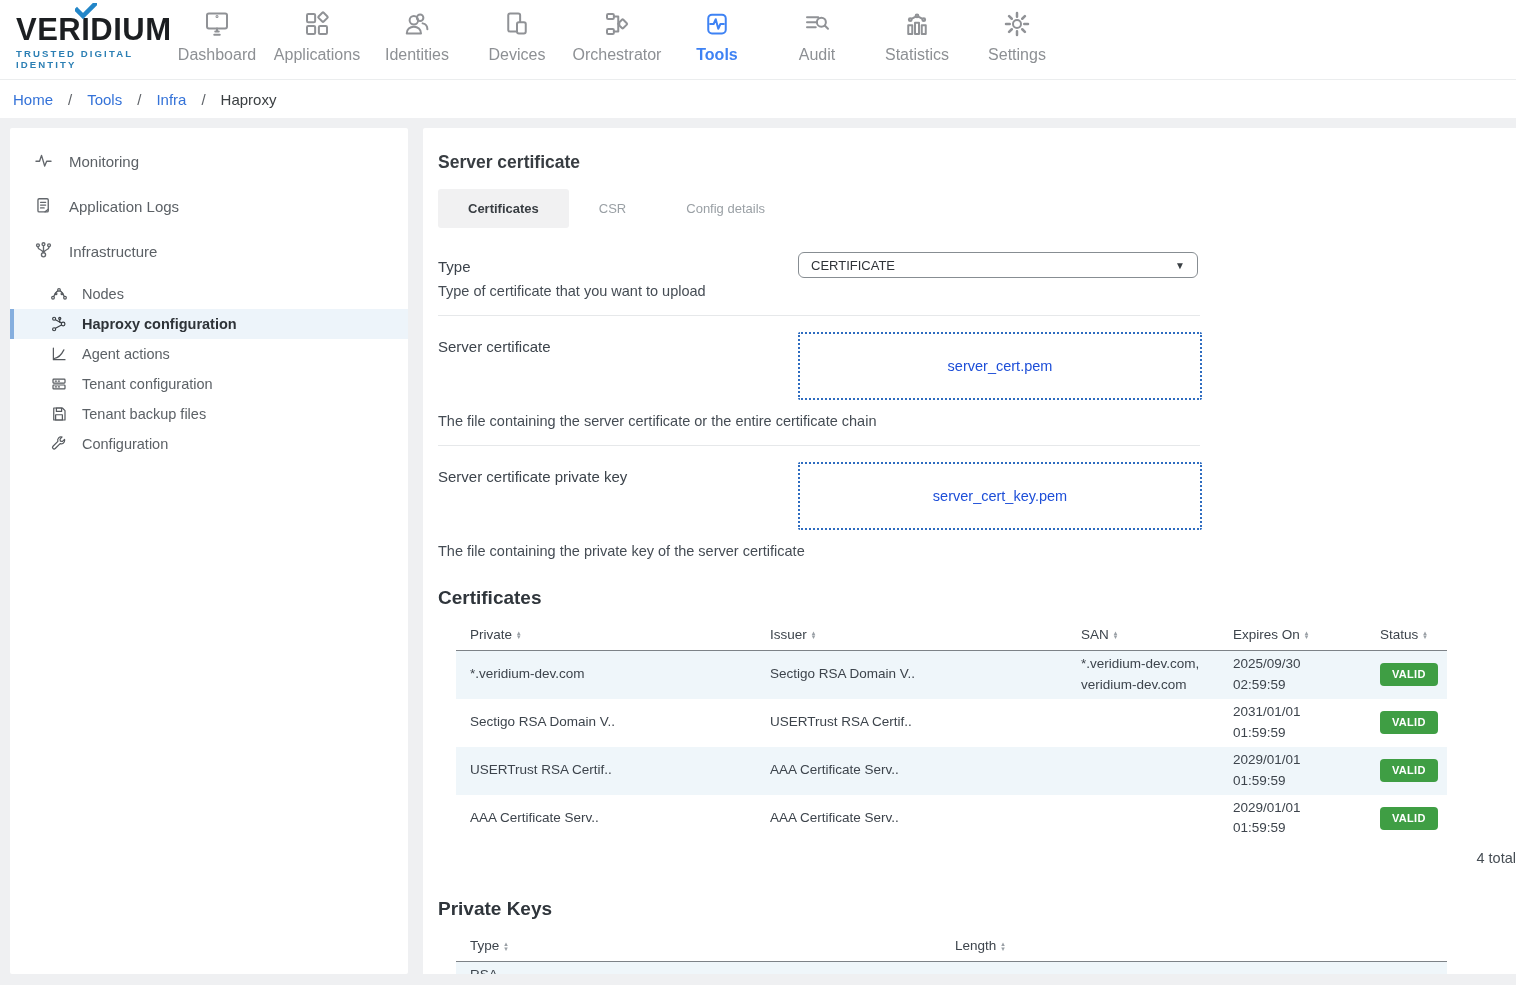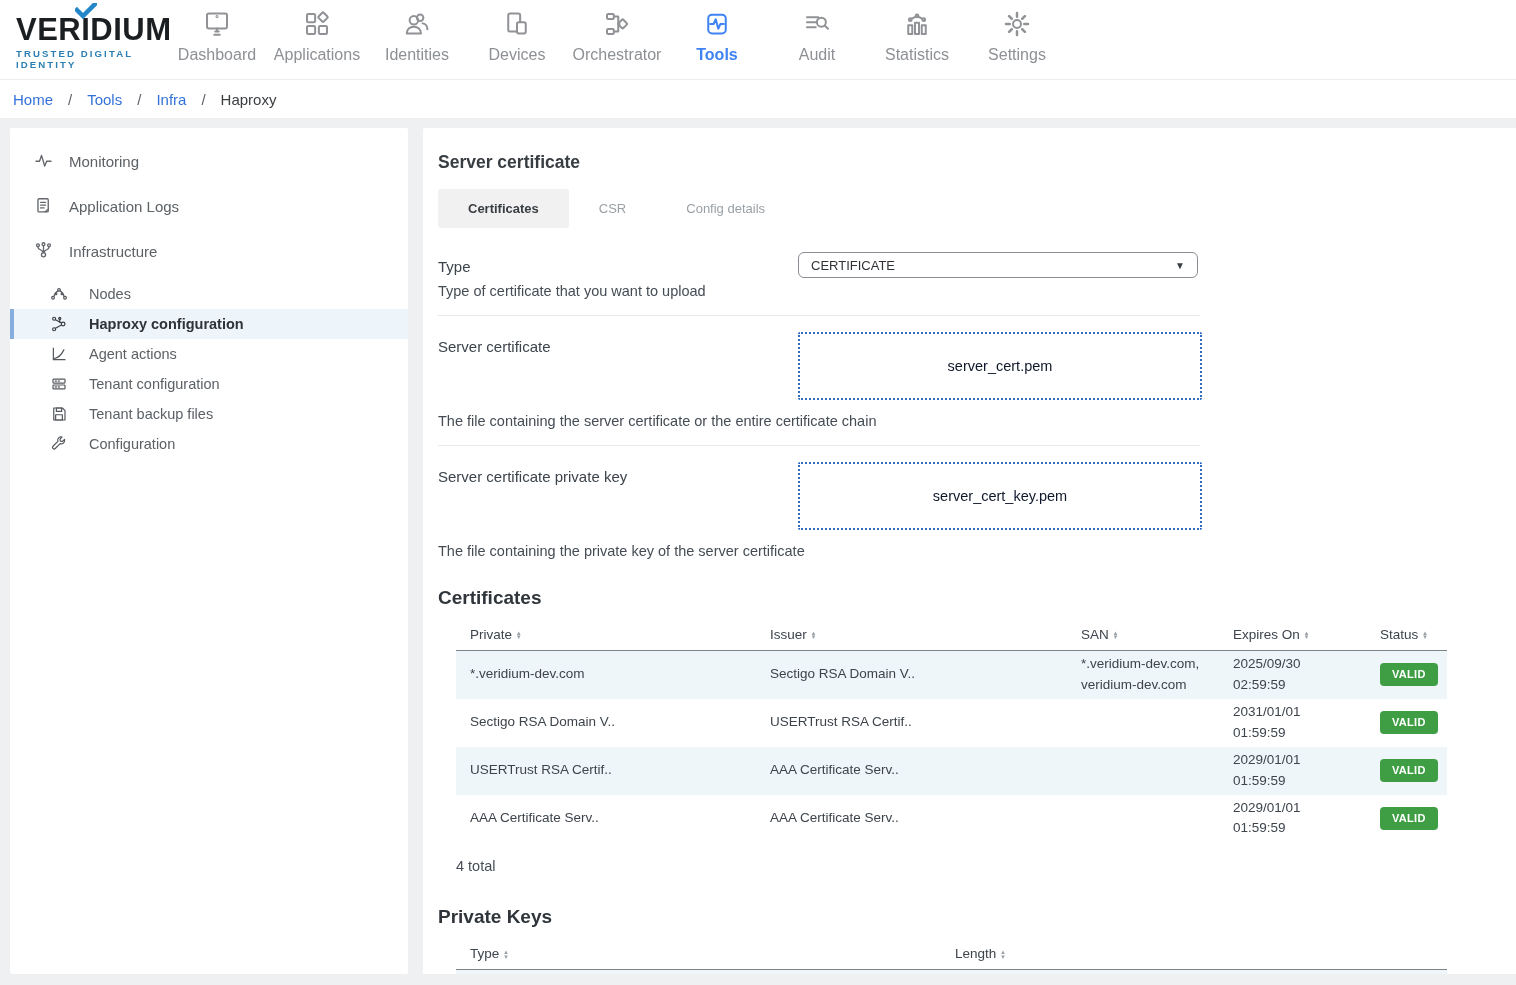--- a/index.html
+++ b/index.html
@@ -26,47 +26,47 @@
   .crumb-sep { color:#5f6368; }
   .crumb-current { color:#3c4043; }
   
   .content { display:flex; gap:15px; padding:10px 0 0 10px; height:856px; align-items:stretch; }
   .sidebar { width:398px; flex-shrink:0; background:#fff; border-radius:2px; padding-top:10px; }
   .main { flex:1; min-width:0; background:#fff; border-radius:2px 0 0 0; padding:16px 0 0 15px; overflow:hidden; }
   
   .side-item { display:flex; align-items:flex-end; gap:16px; padding:13px 20px 13px 24px; font-size:15px; color:#5c6166; cursor:pointer; }
   .side-item svg { width:19px; height:19px; stroke:#63676c; fill:none; stroke-width:1.7; stroke-linecap:round; stroke-linejoin:round; flex-shrink:0; }
   .side-group { margin-top:6px; }
-  .side-sub { display:flex; align-items:center; gap:21px; padding:6px 18px 6px 36px; border-left:4px solid transparent; font-size:14.5px; color:#5c6166; cursor:pointer; }
+  .side-sub { display:flex; align-items:center; gap:14px; padding:6px 18px 6px 36px; border-left:4px solid transparent; font-size:14.5px; color:#5c6166; cursor:pointer; }
   .side-sub svg { width:18px; height:18px; stroke:#54585d; fill:none; stroke-width:1.6; stroke-linecap:round; stroke-linejoin:round; flex-shrink:0; }
   .side-sub.active { background:#edf4fa; border-left-color:#85aede; color:#2e3338; font-weight:700; }
   .side-sub.active svg { stroke:#3a3f44; }
   
   .main-title { font-size:17.5px; font-weight:700; color:#383d42; margin:8px 0 16px 0; }
   .tabs { display:flex; margin-bottom:24px; }
   .tab { font-size:13px; color:#9aa0a5; padding:12px 30px; cursor:pointer; border-radius:3px; }
   .tab.active { background:#f1f1f2; color:#383d42; font-weight:600; }
   .form-row { display:flex; align-items:flex-start; }
   .label-col { width:360px; flex-shrink:0; }
   .form-label { font-size:15px; color:#3c434b; padding-top:6px; }
   .form-help { font-size:14.5px; color:#454c54; margin-top:8px; }
   .select-box { width:400px; height:26px; border:1px solid #878d92; border-radius:6px; background:#fff;
     display:flex; align-items:center; justify-content:space-between; padding:0 12px; font-size:13px; color:#2f3338; cursor:pointer;gap:20px; }
   .select-caret { font-size:10px; color:#3a3f44; }
   .divider { border:none; border-top:1px solid #e6e8ea; width:762px; margin:16px 0; }
   .dropzone { width:404px; height:68px; border:2px dotted #2e6cc0; border-radius:2px; background:#fff;
-    display:flex; align-items:center; justify-content:center; font-size:14.5px; color:#0f172a; cursor:pointer; }
+    display:flex; align-items:center; justify-content:center; font-size:14.5px; color:#1d4ed8; cursor:pointer; }
   .section-heading { font-size:19px; font-weight:700; color:#2f353b; margin:28px 0 12px 0; }
   table { margin-left:18px; width:991px; border-collapse:collapse; table-layout:fixed; font-size:13.5px; color:#3d444c; }
   thead th { text-align:left; font-weight:400; color:#3d444c; padding:6px 10px 8px 14px; border-bottom:1px solid #7d8287; cursor:pointer; }
   tbody td { padding:3px 10px 3px 14px; vertical-align:middle; line-height:1.55; }
   tr.striped { background:#eff6fa; }
   .sort { display:inline-flex; flex-direction:column; vertical-align:middle; margin-left:5px; font-size:7px; line-height:.62; color:#9aa0a6; font-style:normal; }
   .badge { display:inline-block; background:#3f9e44; color:#fff; font-size:11px; font-weight:700; padding:3px 12px; border-radius:4px; letter-spacing:.3px; }
-  .total { font-size:14.5px; color:#464d54; margin:16px 0 0 18px; }
+  .total { font-size:14.5px; color:#464d54; margin:8px 0 0 18px;text-align:right; }
   .pk-heading { margin-top:32px; }
 </style>
 </head>
 <body>
 
 <div class="header">
   <div class="logo">
     <div class="logo-name">
       <span>VERIDIUM</span>
       <svg class="logo-check" width="22" height="16" viewBox="0 0 22 16">

